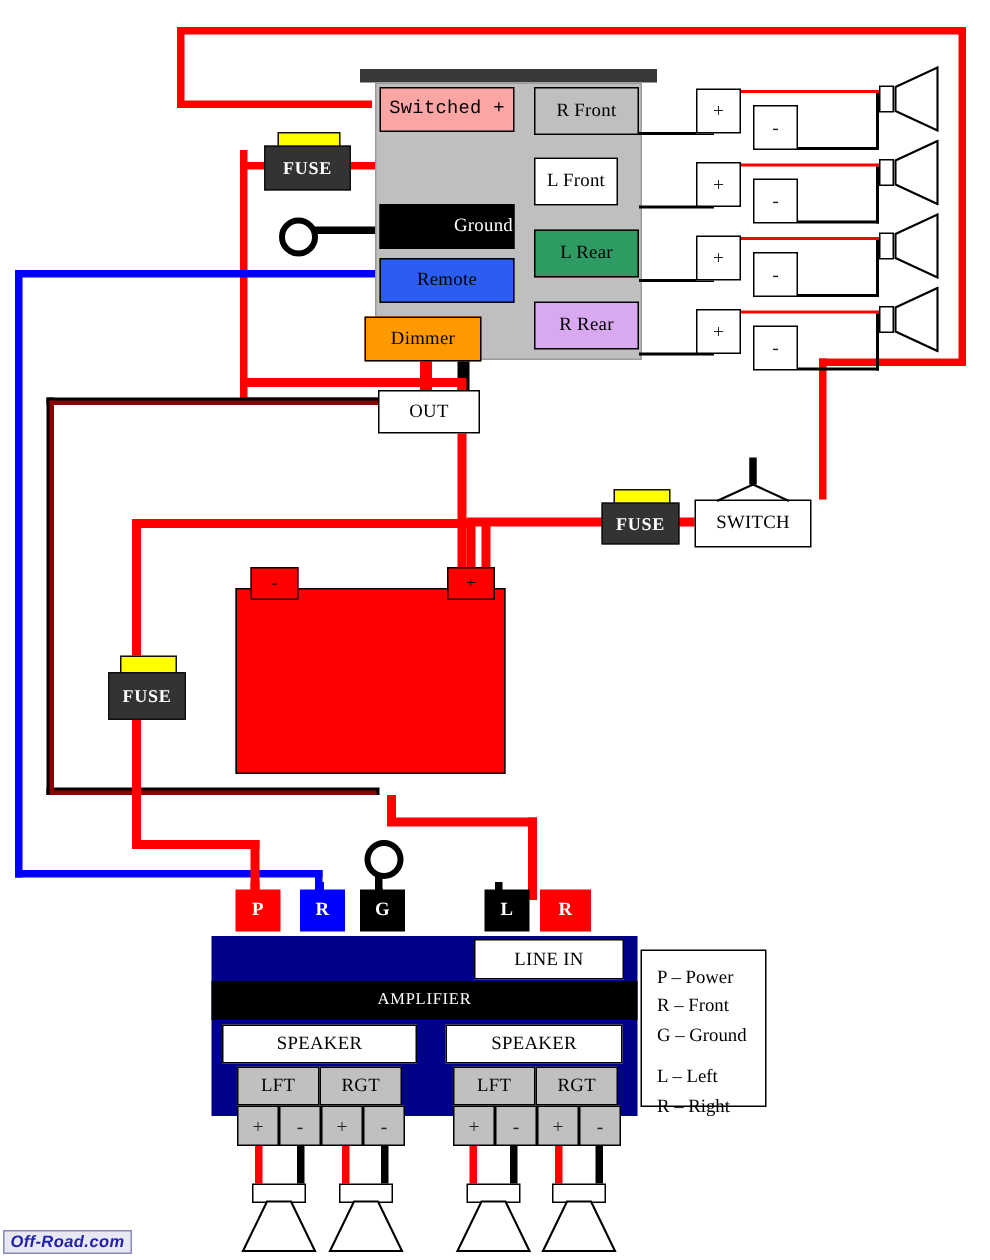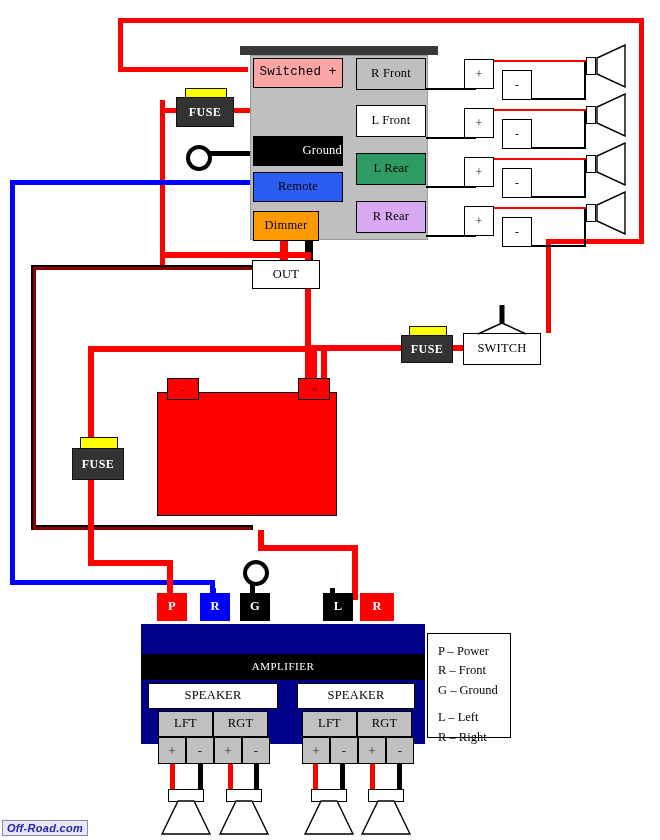--- a/index.html
+++ b/index.html
@@ -139,28 +139,28 @@
 
   <div class="box term t-red" style="left:253px;top:58px;width:90px;height:30px;">
     <span class="lbl">Switched +</span>
   </div>
   <div class="box term t-black" style="left:253px;top:136px;width:90px;height:30px;">
     <span class="lbl lbl-w">Ground</span>
   </div>
   <div class="box term t-blue" style="left:253px;top:172px;width:90px;height:30px;">
     <span class="lbl">Remote</span>
   </div>
-  <div class="box term t-orange" style="left:253px;top:211px;width:66px;height:30px;">
+  <div class="box term t-orange" style="left:243px;top:211px;width:78px;height:30px;">
     <span class="lbl">Dimmer</span>
   </div>
 
   <div class="box term t-gray" style="left:356px;top:58px;width:70px;height:32px;">
     <span class="lbl">R Front</span>
   </div>
-  <div class="box term t-white" style="left:356px;top:105px;width:70px;height:32px;">
+  <div class="box term t-white" style="left:356px;top:105px;width:56px;height:32px;">
     <span class="lbl">L Front</span>
   </div>
   <div class="box term t-green" style="left:356px;top:153px;width:70px;height:32px;">
     <span class="lbl">L Rear</span>
   </div>
   <div class="box term t-purple" style="left:356px;top:201px;width:70px;height:32px;">
     <span class="lbl">R Rear</span>
   </div>
 
   <div class="box wbox" style="left:252px;top:260px;width:68px;height:29px;">
@@ -270,20 +270,23 @@
 
   <div class="box" style="left:323px;top:593px;width:30px;height:28px;background:#000000;">
     <span class="lbl" style="color:#fff;font-weight:bold;">L</span>
   </div>
   <div class="box" style="left:360px;top:593px;width:34px;height:28px;background:#FF0000;">
     <span class="lbl" style="color:#fff;font-weight:bold;">R</span>
   </div>
 
   <div class="abs amp-blue" style="left:141px;top:624px;width:284px;height:120px;"></div>
 
+  <div class="box amp-white" style="left:316px;top:626px;width:100px;height:27px;">
+    <span class="lbl">LINE IN</span>
+  </div>
   <div class="box amp-black" style="left:141px;top:654px;width:284px;height:26px;">
     <span class="lbl lbl-w tiny" style="letter-spacing:.5px;">AMPLIFIER</span>
   </div>
   <div class="box amp-white" style="left:148px;top:683px;width:130px;height:26px;">
     <span class="lbl">SPEAKER</span>
   </div>
   <div class="box amp-white" style="left:297px;top:683px;width:118px;height:26px;">
     <span class="lbl">SPEAKER</span>
   </div>
 

